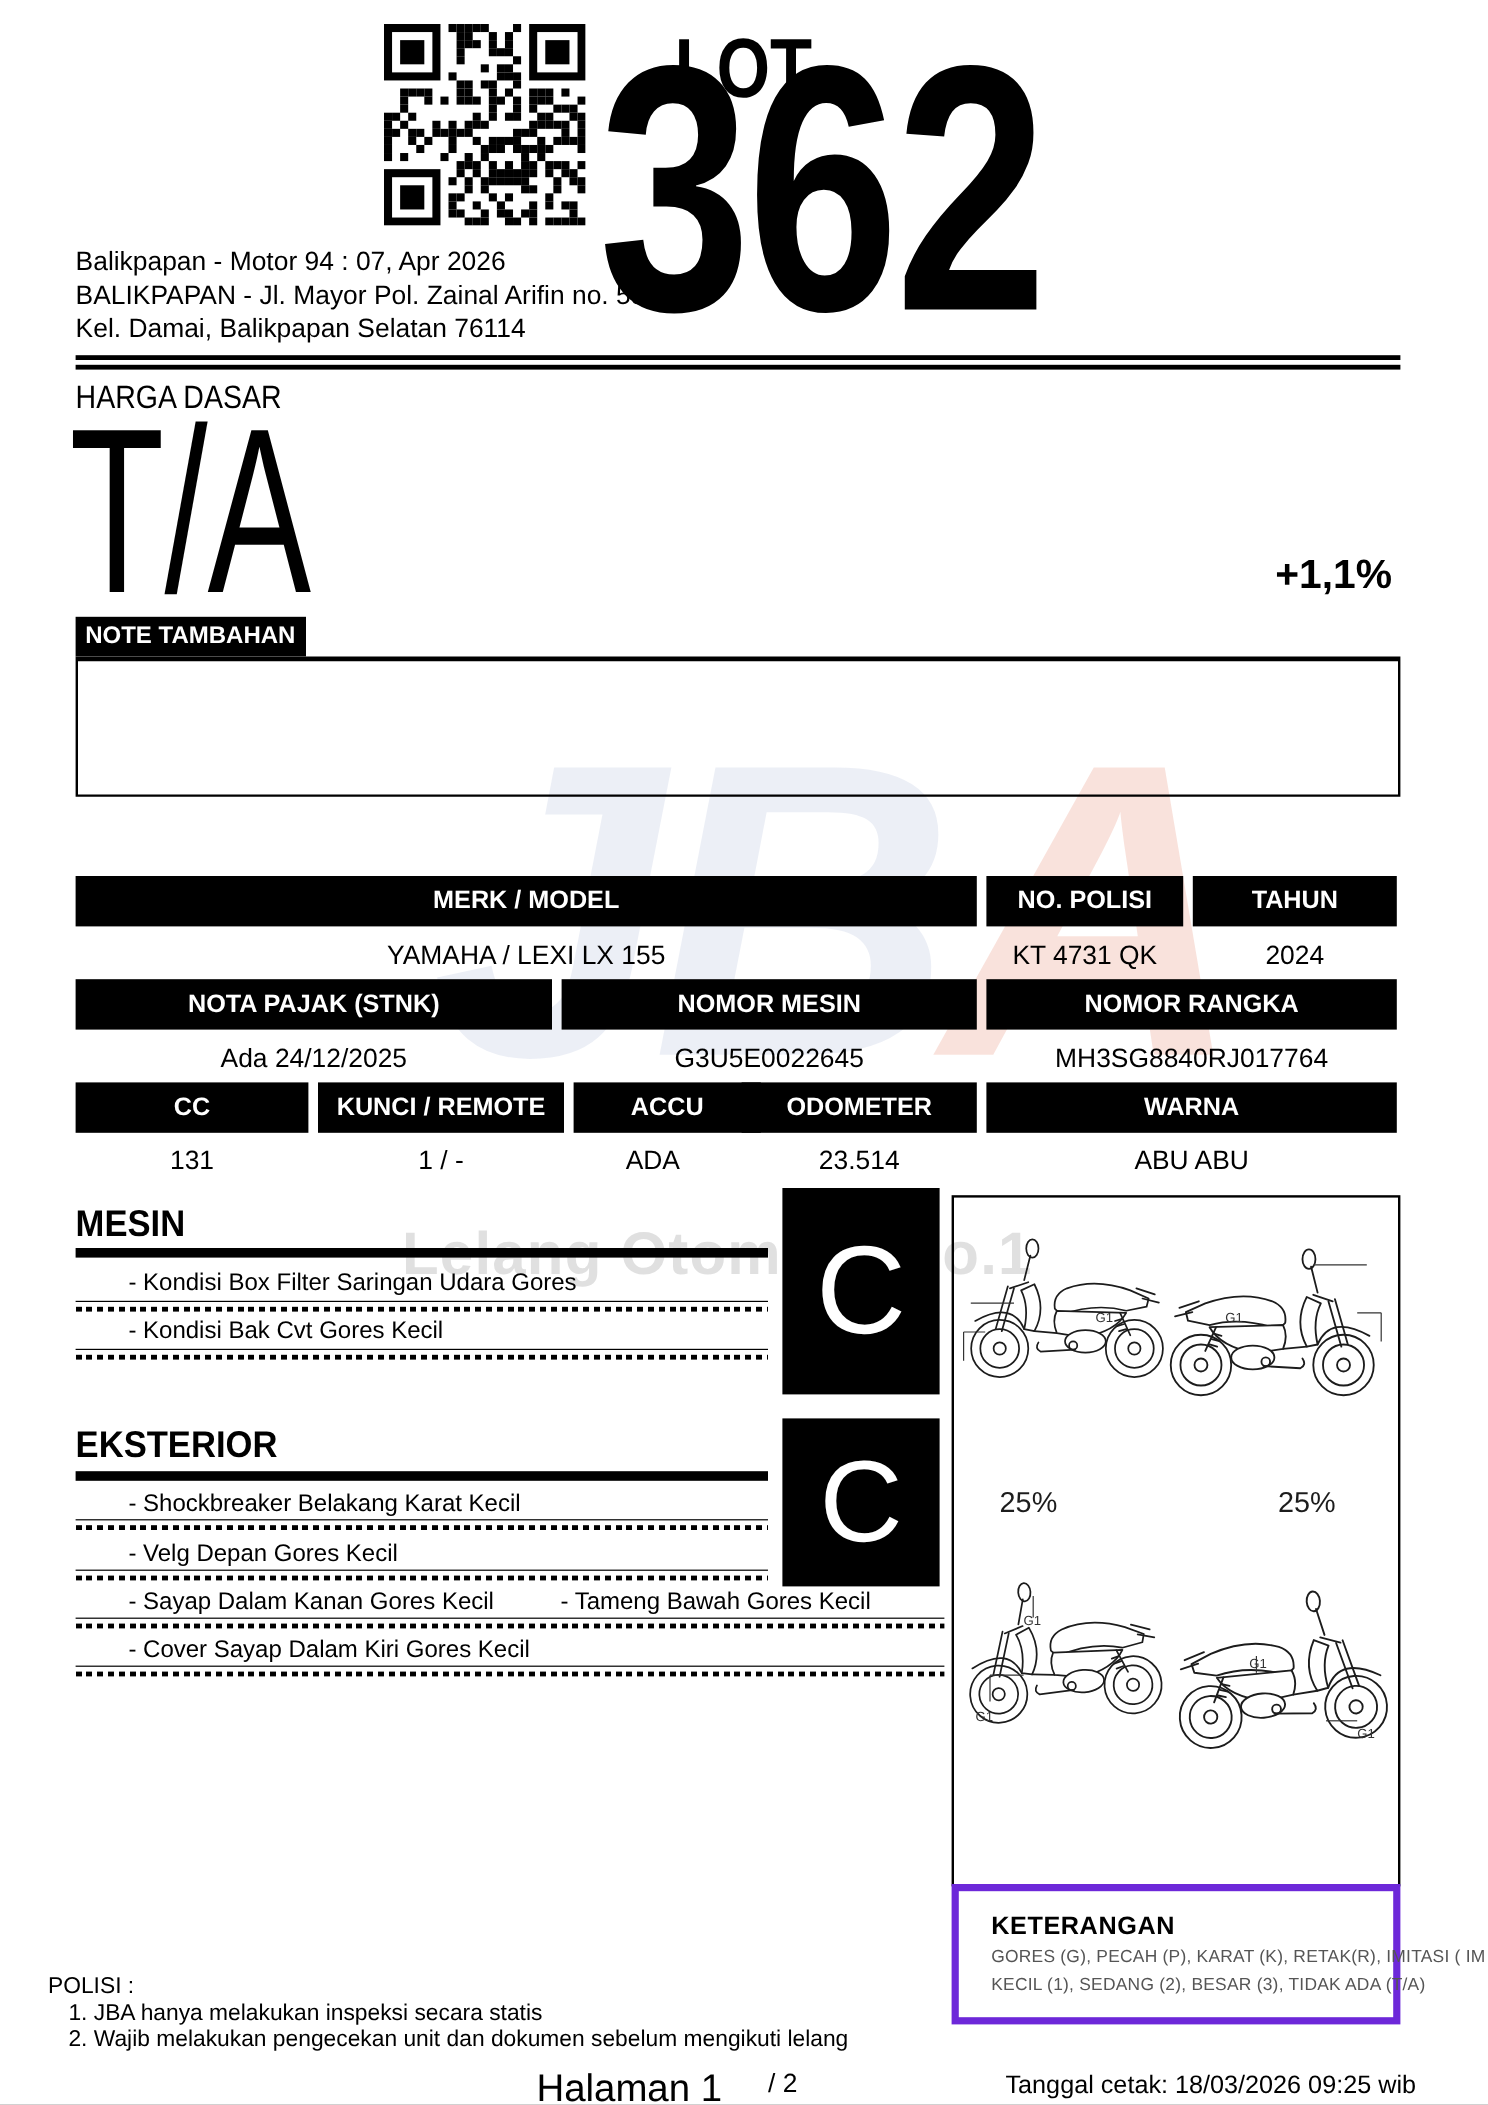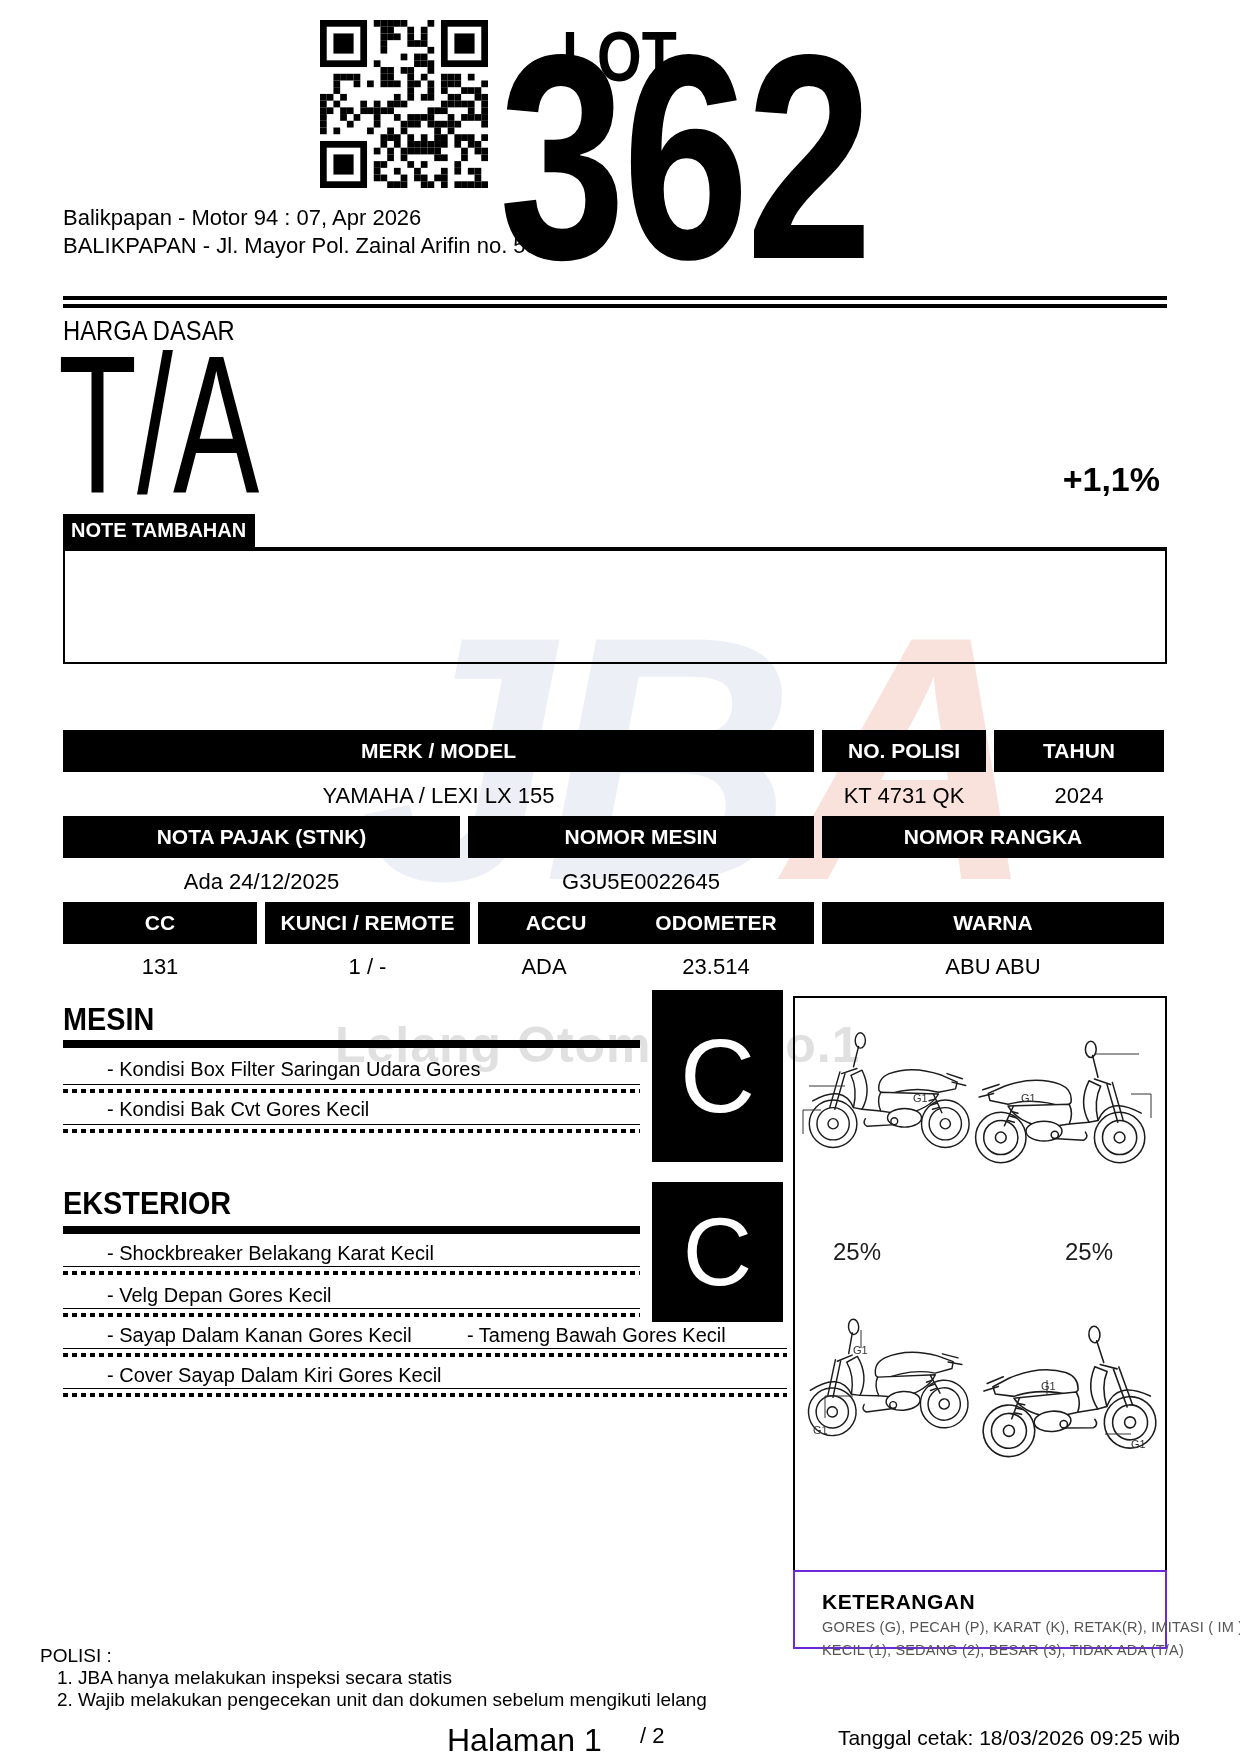--- a/index.html
+++ b/index.html
@@ -32,21 +32,21 @@
   .sec-title{font-size:31px;font-weight:bold;transform:scaleX(.93);transform-origin:left top;}
   .sec-rule{height:8px;background:#000;}
   .citem{font-size:20px;white-space:nowrap;margin-left:44px;}
   .sep{height:10px;}
   .sep::before{content:"";position:absolute;top:0;left:0;right:0;border-top:1.5px solid #000;}
   .sep::after{content:"";position:absolute;top:5px;left:0;right:0;height:3.5px;
               background:repeating-linear-gradient(90deg,#000 0 5px,transparent 5px 9px);}
   .grade-box{background:#000;color:#fff;display:flex;align-items:center;justify-content:center;}
   .grade-box span{font-size:104px;line-height:1;}
   .diagram-box{top:996px;left:793px;width:374px;height:576px;border:2px solid #000;box-sizing:border-box;}
-  .ket-box{top:1570px;left:793px;width:374px;height:79px;border:2px solid #6d28d9;box-sizing:border-box;}
+  .ket-box{top:1570px;left:793px;width:374px;height:117px;border:6px solid #6d28d9;box-sizing:border-box;}
   .ket-title{position:absolute;top:18px;left:27px;font-size:21px;font-weight:bold;letter-spacing:.5px;}
   .ket-line{position:absolute;left:27px;font-size:14.5px;color:#555;letter-spacing:.2px;white-space:nowrap;}
   .catatan{font-size:19px;}
   .footer-text{font-size:22px;}
 </style>
 </head>
 <body>
 
 <div class="page">
 
@@ -268,20 +268,21 @@
       <rect x="134.4" y="13.44" width="20.16" height="20.16"></rect>
       <rect x="0" y="120.96" width="47.04" height="47.04"></rect>
       <rect fill="#fff" x="6.72" y="127.67999999999999" width="33.6" height="33.6"></rect>
       <rect x="13.44" y="134.4" width="20.16" height="20.16"></rect>
     </svg>
   <div class="abs z lot-label">LOT</div>
   <div class="abs z lot-number">362</div>
   <div class="abs z addr">
     <div>Balikpapan - Motor 94 : 07, Apr 2026</div>
     <div>BALIKPAPAN - Jl. Mayor Pol. Zainal Arifin no. 58,</div>
+    <div>Kel. Damai, Balikpapan Selatan 76114</div>
   </div>
   <div class="abs z double-rule"></div>
 
   <div class="abs z harga-label">HARGA DASAR</div>
   <div class="abs z harga-value">T/A</div>
   <div class="abs z adjustment">+1,1%</div>
 
   <div class="abs z note-label">NOTE TAMBAHAN</div>
   <div class="abs z note-box"></div>
 
@@ -290,20 +291,21 @@
   <div class="abs z hcell" style="top:730px;left:994px;width:170px">TAHUN</div>
   <div class="abs z vcell" style="top:772px;left:63px;width:751px">YAMAHA / LEXI LX 155</div>
   <div class="abs z vcell" style="top:772px;left:822px;width:164px">KT 4731 QK</div>
   <div class="abs z vcell" style="top:772px;left:994px;width:170px">2024</div>
 
   <div class="abs z hcell" style="top:816px;left:63px;width:397px">NOTA PAJAK (STNK)</div>
   <div class="abs z hcell" style="top:816px;left:468px;width:346px">NOMOR MESIN</div>
   <div class="abs z hcell" style="top:816px;left:822px;width:342px">NOMOR RANGKA</div>
   <div class="abs z vcell" style="top:858px;left:63px;width:397px">Ada 24/12/2025</div>
   <div class="abs z vcell" style="top:858px;left:468px;width:346px">G3U5E0022645</div>
+  <div class="abs z vcell" style="top:858px;left:822px;width:342px">MH3SG8840RJ017764</div>
 
   <div class="abs z hcell" style="top:902px;left:63px;width:194px">CC</div>
   <div class="abs z hcell" style="top:902px;left:265px;width:205px">KUNCI / REMOTE</div>
   <div class="abs z hcell" style="top:902px;left:478px;width:156px">ACCU</div>
   <div class="abs z hcell" style="top:902px;left:618px;width:196px">ODOMETER</div>
   <div class="abs z hcell" style="top:902px;left:822px;width:342px">WARNA</div>
   <div class="abs z vcell" style="top:944px;left:63px;width:194px;height:46px">131</div>
   <div class="abs z vcell" style="top:944px;left:265px;width:205px;height:46px">1 / -</div>
   <div class="abs z vcell" style="top:944px;left:478px;width:132px;height:46px">ADA</div>
   <div class="abs z vcell" style="top:944px;left:618px;width:196px;height:46px">23.514</div>

